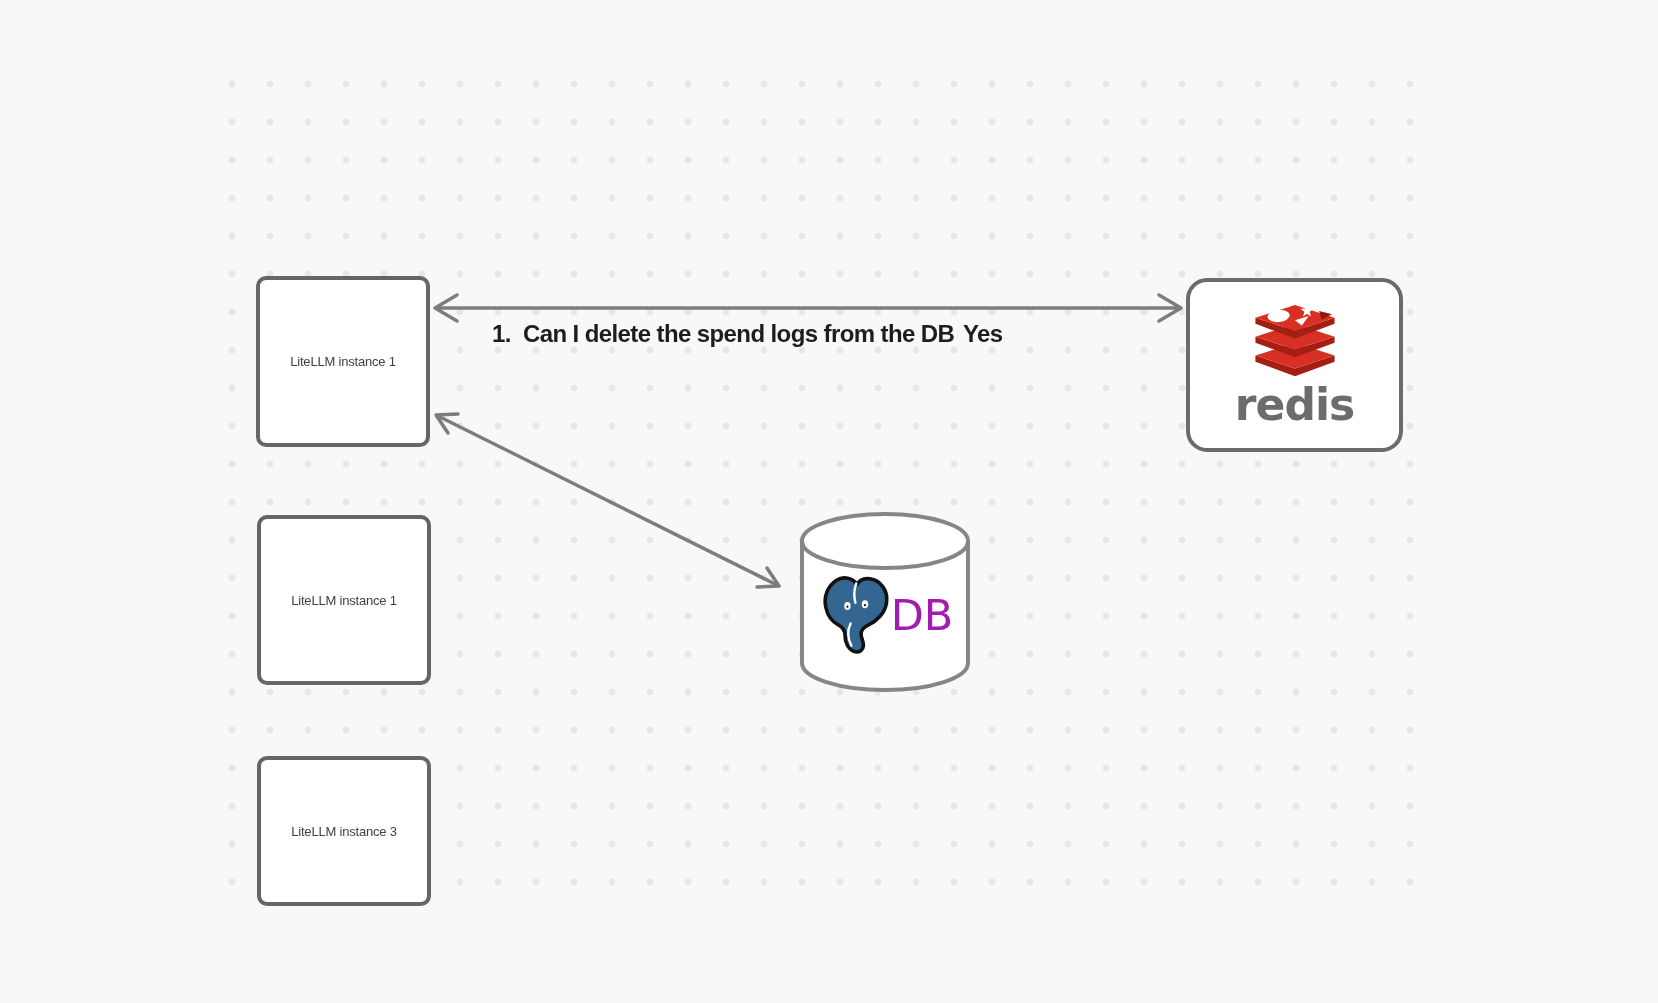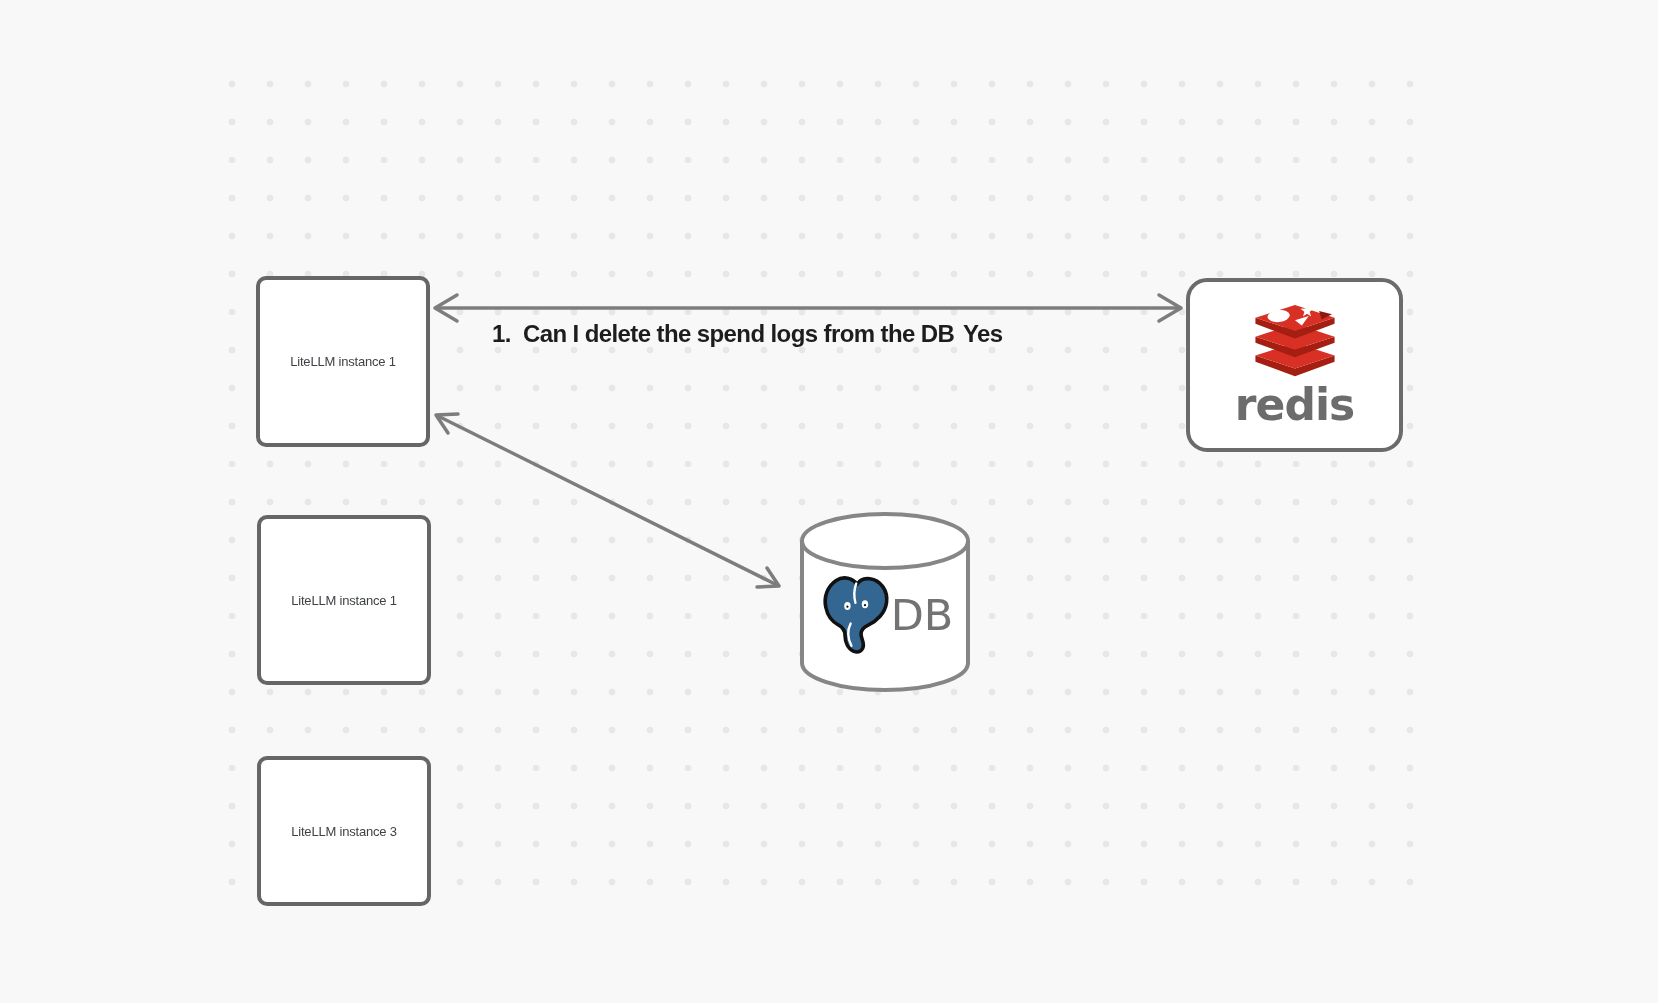--- a/index.html
+++ b/index.html
@@ -31,21 +31,21 @@
     color:#6c6c6c;letter-spacing:-1px;line-height:1;
   }
   .cylinder{left:798px;top:512px;width:174px;height:180px;}
   .cyl-shape{position:absolute;left:0;top:0;}
   .db-content{
     position:absolute;left:0;top:62px;width:100%;
     display:flex;align-items:center;justify-content:center;
   }
   .db-label{
     font-family:"DejaVu Sans",sans-serif;font-size:43px;font-weight:400;
-    color:#737373;line-height:1;margin-left:-6px;
+    color:#a21caf;line-height:1;margin-left:-6px;
   }
   .edge-label{
     position:absolute;font-size:24px;font-weight:700;color:#1d1d1f;
     letter-spacing:-0.6px;white-space:pre;line-height:1;margin-top:39px;
   }
 </style>
 </head>
 <body>
 
 <div class="canvas">

